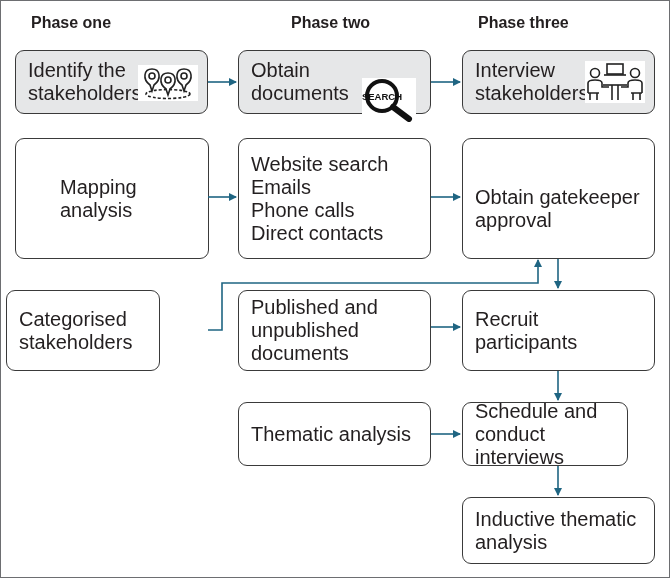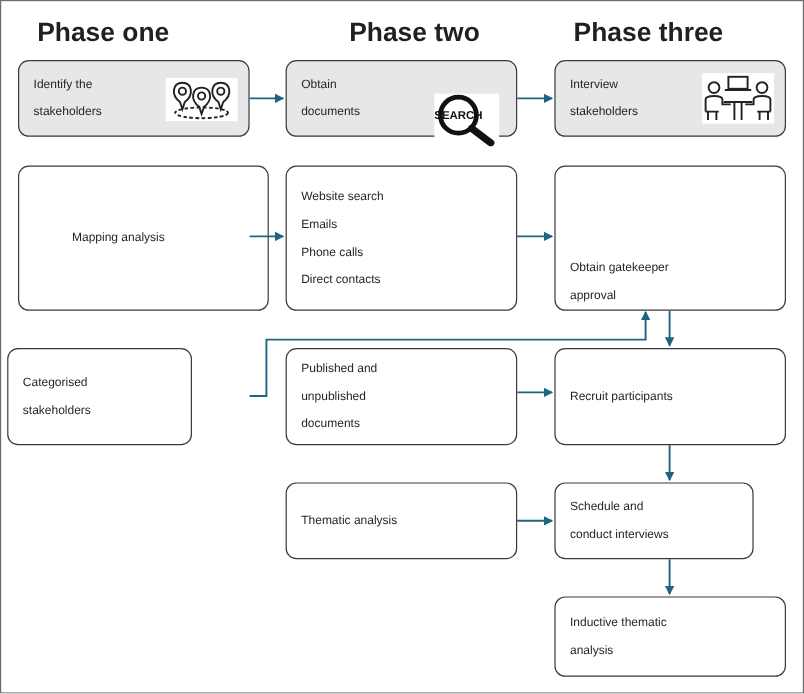--- a/index.html
+++ b/index.html
@@ -1,22 +1,22 @@
 <!DOCTYPE html>
 <html><head>
 <meta charset="utf-8">
 <style>
   html, body { margin: 0; padding: 0; background: #ffffff; }
   body { width: 670px; height: 578px; position: relative; overflow: hidden;
          font-family: "Liberation Sans", "DejaVu Sans", sans-serif; color: #231f20; }
   .frame { position: absolute; left: 0; top: 0; width: 668px; height: 576px;
            border: 1px solid #6d6e71; }
-  .phase { position: absolute; top: 14px; font-weight: bold; font-size: 22px; color: #231f20; }
+  .phase { position: absolute; top: 14px; font-weight: bold; font-size: 16px; color: #231f20; }
   .box { position: absolute; box-sizing: border-box; border: 1.6px solid #3a3a3a;
-         border-radius: 9px; background: #ffffff; font-size: 10px; line-height: 23px;
+         border-radius: 9px; background: #ffffff; font-size: 20px; line-height: 23px;
          display: flex; align-items: center; padding: 0 12px; }
   .box.gray { background: #e6e7e8; }
   .box .txt { white-space: pre-line; }
   .icon { position: absolute; background: #ffffff; }
   svg.wires { position: absolute; left: 0; top: 0; }
 </style>
 </head>
 <body>
 
 <div class="frame"></div>
@@ -70,21 +70,21 @@
       <path d="M57 32 L57 22 C57 18,43 18,43 22 L43 26 L36 26"></path>
       <line x1="18" y1="24" x2="42" y2="24"></line>
       <line x1="27" y1="24" x2="27" y2="39"></line>
       <line x1="33" y1="24" x2="33" y2="39"></line>
       <path d="M5 32 L5 39 M12 32 L12 39 M3 32 L14 32"></path>
       <path d="M55 32 L55 39 M48 32 L48 39 M46 32 L57 32"></path>
     </g>
   </svg>
 </div>
 
-<div class="box" style="left:15px; top:138px; width:209px; height:121px;padding-left:44px;">
+<div class="box" style="left:15px; top:138px; width:194px; height:121px;padding-left:44px;">
   <span class="txt">Mapping analysis</span>
 </div>
 <div class="box" style="left:6px; top:290px; width:154px; height:81px;">
   <span class="txt">Categorised
 stakeholders</span>
 </div>
 
 <div class="box" style="left:238px; top:138px; width:193px; height:121px;">
   <span class="txt">Website search
 Emails
@@ -93,21 +93,21 @@
 </div>
 <div class="box" style="left:238px; top:290px; width:193px; height:81px;">
   <span class="txt">Published and
 unpublished
 documents</span>
 </div>
 <div class="box" style="left:238px; top:402px; width:193px; height:64px;">
   <span class="txt">Thematic analysis</span>
 </div>
 
-<div class="box" style="left:462px; top:138px; width:193px; height:121px; align-items:flex-end; padding-top:21px;">
+<div class="box" style="left:462px; top:138px; width:193px; height:121px; align-items:center; padding-top:21px;">
   <span class="txt">Obtain gatekeeper
 approval</span>
 </div>
 <div class="box" style="left:462px; top:290px; width:193px; height:81px;">
   <span class="txt">Recruit participants</span>
 </div>
 <div class="box" style="left:462px; top:402px; width:166px; height:64px;">
   <span class="txt">Schedule and
 conduct interviews</span>
 </div>

